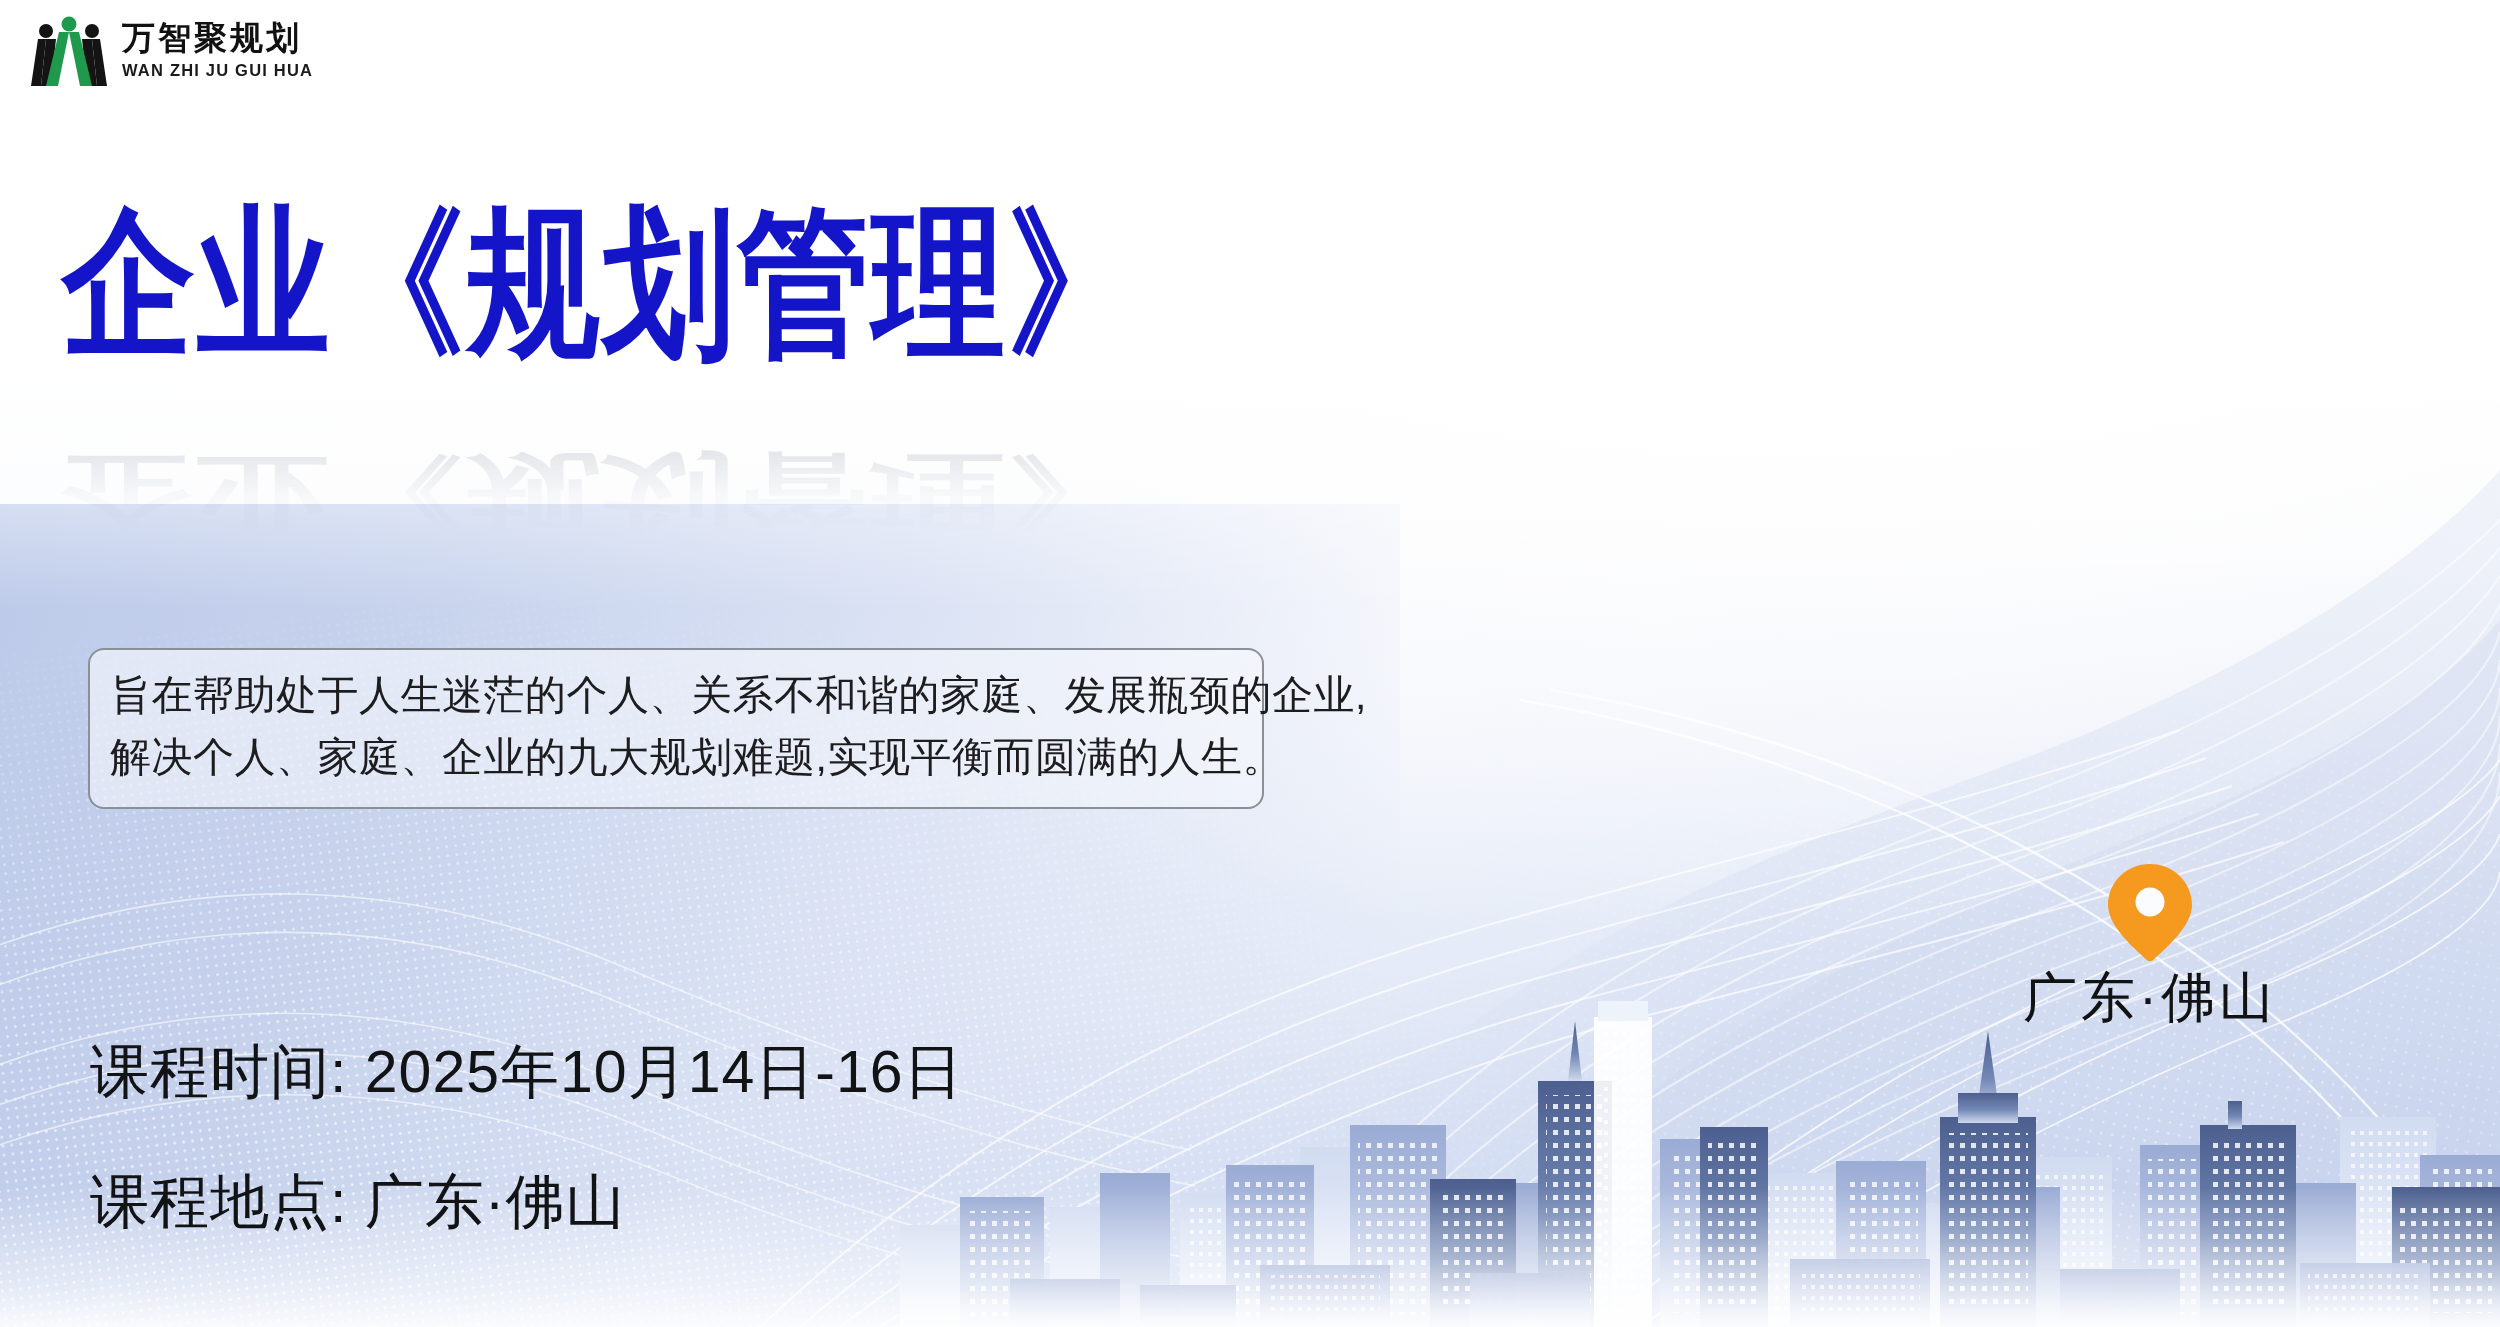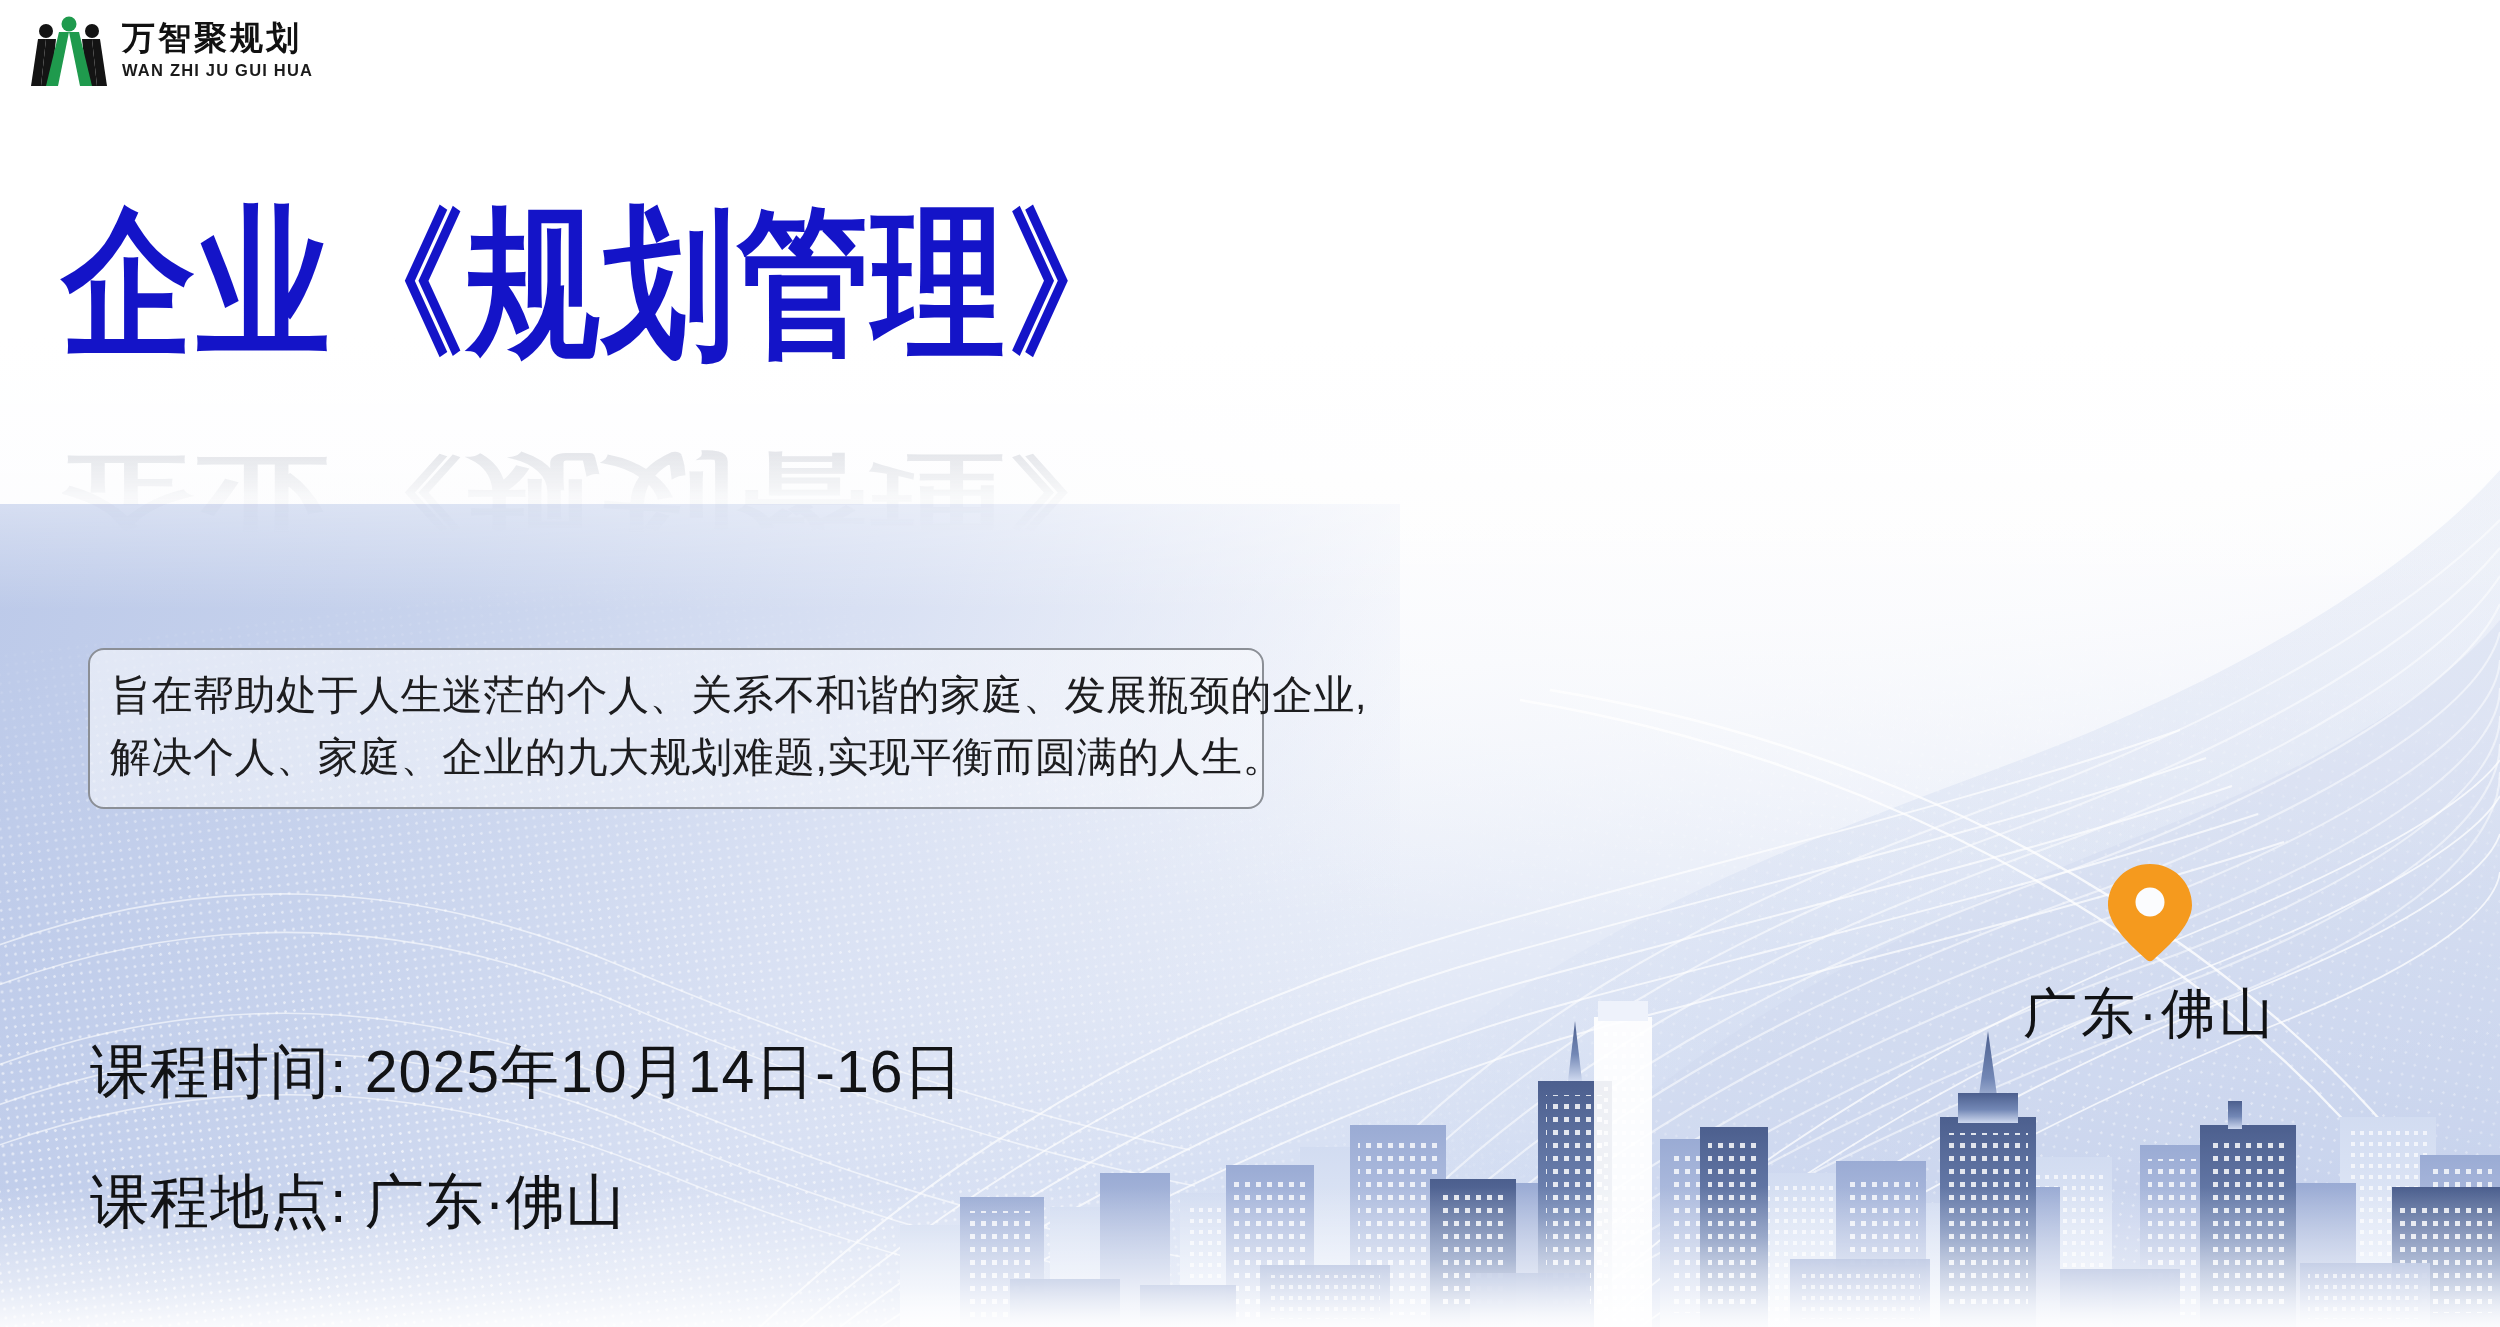--- a/index.html
+++ b/index.html
@@ -178,21 +178,20 @@
   
   .pin-block {
     position: absolute;
     left: 1960px; top: 862px;
     width: 380px;
     text-align: center;
     z-index: 16;
   }
   .pin-icon { width: 88px; height: 100px; margin: 0 auto; display: block; }
   .pin-label {
-    margin-top: 16px;
     font-family: "Liberation Sans", "DejaVu Sans", sans-serif;
     font-size: 54px;
     font-weight: 500;
     color: #111214;
     letter-spacing: 4px;
     white-space: nowrap;
   }
 
   
   .course-info {

